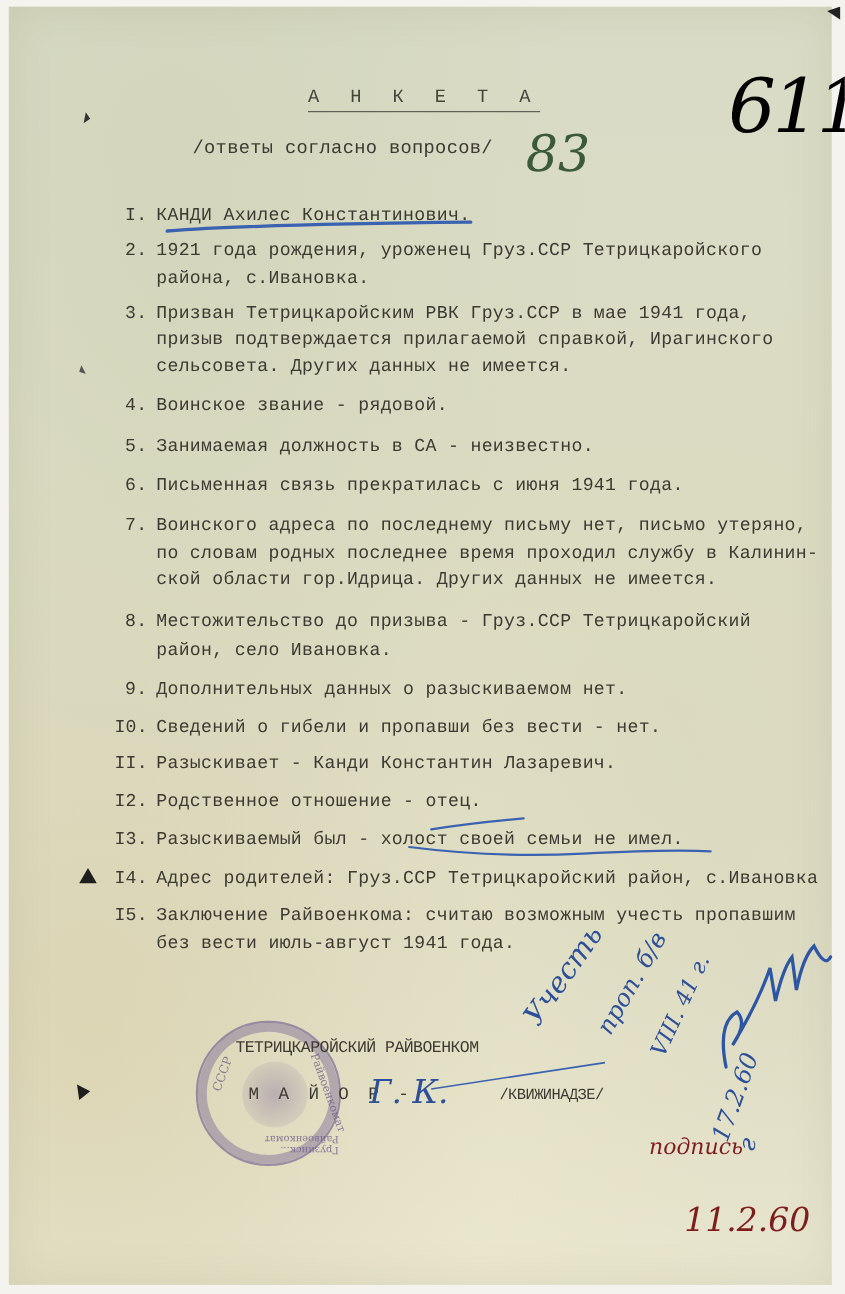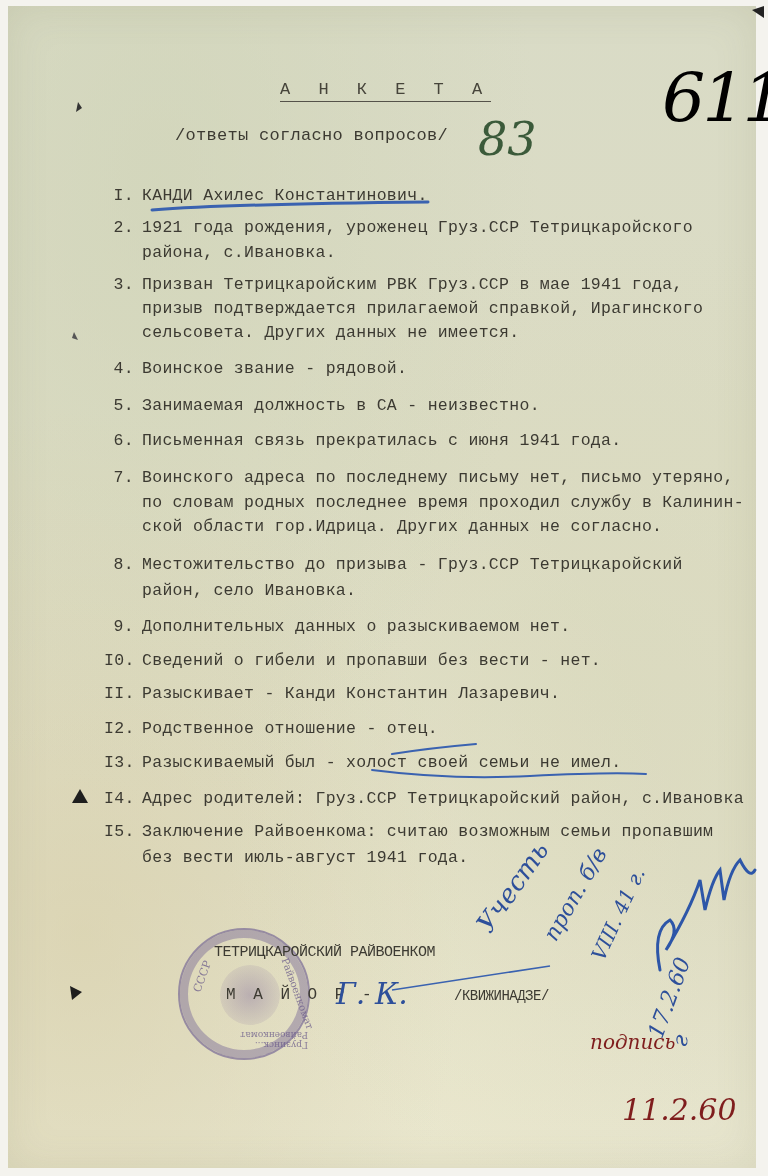--- a/index.html
+++ b/index.html
@@ -99,41 +99,41 @@
 <div class="tw item-line" style="top:275px"><span class="num">3.</span><span>Призван Тетрицкаройским РВК Груз.ССР в мае 1941 года,</span></div>
 <div class="tw cont" style="top:299px">призыв подтверждается прилагаемой справкой, Ирагинского</div>
 <div class="tw cont" style="top:323px">сельсовета. Других данных не имеется.</div>
 
 <div class="tw item-line" style="top:359px"><span class="num">4.</span><span>Воинское звание - рядовой.</span></div>
 <div class="tw item-line" style="top:396px"><span class="num">5.</span><span>Занимаемая должность в СА - неизвестно.</span></div>
 <div class="tw item-line" style="top:431px"><span class="num">6.</span><span>Письменная связь прекратилась с июня 1941 года.</span></div>
 
 <div class="tw item-line" style="top:468px"><span class="num">7.</span><span>Воинского адреса по последнему письму нет, письмо утеряно,</span></div>
 <div class="tw cont" style="top:493px">по словам родных последнее время проходил службу в Калинин-</div>
-<div class="tw cont" style="top:517px">ской области гор.Идрица. Других данных не согласно.</div>
+<div class="tw cont" style="top:517px">ской области гор.Идрица. Других данных не имеется.</div>
 
 <div class="tw item-line" style="top:555px"><span class="num">8.</span><span>Местожительство до призыва - Груз.ССР Тетрицкаройский</span></div>
 <div class="tw cont" style="top:581px">район, село Ивановка.</div>
 
 <div class="tw item-line" style="top:617px"><span class="num">9.</span><span>Дополнительных данных о разыскиваемом нет.</span></div>
 <div class="tw item-line" style="top:651px"><span class="num">I0.</span><span>Сведений о гибели и пропавши без вести - нет.</span></div>
 <div class="tw item-line" style="top:684px"><span class="num">II.</span><span>Разыскивает - Канди Константин Лазаревич.</span></div>
 <div class="tw item-line" style="top:719px"><span class="num">I2.</span><span>Родственное отношение - отец.</span></div>
 <svg class="underline-blue" style="left:390px;top:742px;width:90px;height:14px" viewBox="0 0 90 14">
     <path d="M2 12 Q 40 6 86 2" stroke="#3a62b0" stroke-width="2" fill="none" stroke-linecap="round"></path>
   </svg>
 
 <div class="tw item-line" style="top:753px"><span class="num">I3.</span><span>Разыскиваемый был - холост своей семьи не имел.</span></div>
 <svg class="underline-blue" style="left:370px;top:766px;width:280px;height:16px" viewBox="0 0 280 16">
     <path d="M2 4 Q 80 14 160 10 T 276 8" stroke="#3a62b0" stroke-width="2" fill="none" stroke-linecap="round"></path>
   </svg>
 
 <div class="tw item-line" style="top:789px"><span class="num">I4.</span><span>Адрес родителей: Груз.ССР Тетрицкаройский район, с.Ивановка</span></div>
 
-<div class="tw item-line" style="top:822px"><span class="num">I5.</span><span>Заключение Райвоенкома: считаю возможным семьи пропавшим</span></div>
+<div class="tw item-line" style="top:822px"><span class="num">I5.</span><span>Заключение Райвоенкома: считаю возможным учесть пропавшим</span></div>
 <div class="tw cont" style="top:848px">без вести июль-август 1941 года.</div>
 
 <div class="stamp">
   <div class="stamp-inner"></div>
   <div class="stamp-text" style="left:6px;top:40px;transform:rotate(-70deg);">СССР</div>
   <div class="stamp-text" style="left:80px;top:58px;transform:rotate(70deg);font-size:10px;">Райвоенкомат</div>
   <div class="stamp-text" style="left:14px;top:100px;transform:rotate(180deg);font-size:9px;">Грузинск... Райвоенкомат</div>
 </div>
 
 <div class="tw sig-block" style="left:214px;top:944px;letter-spacing:-0.5px;font-size:15px;">ТЕТРИЦКАРОЙСКИЙ РАЙВОЕНКОМ</div>

